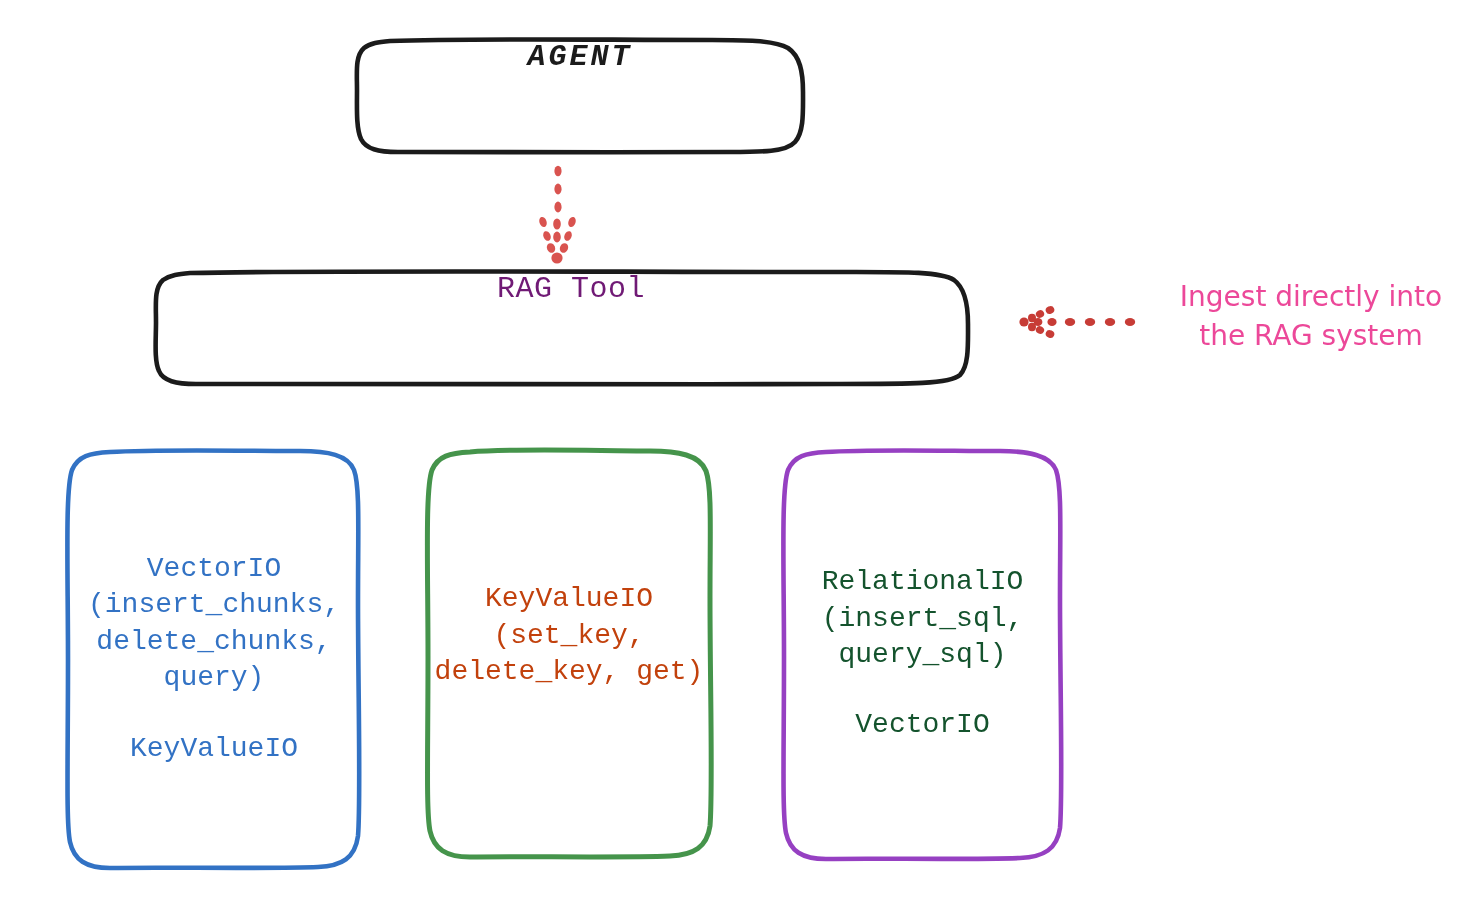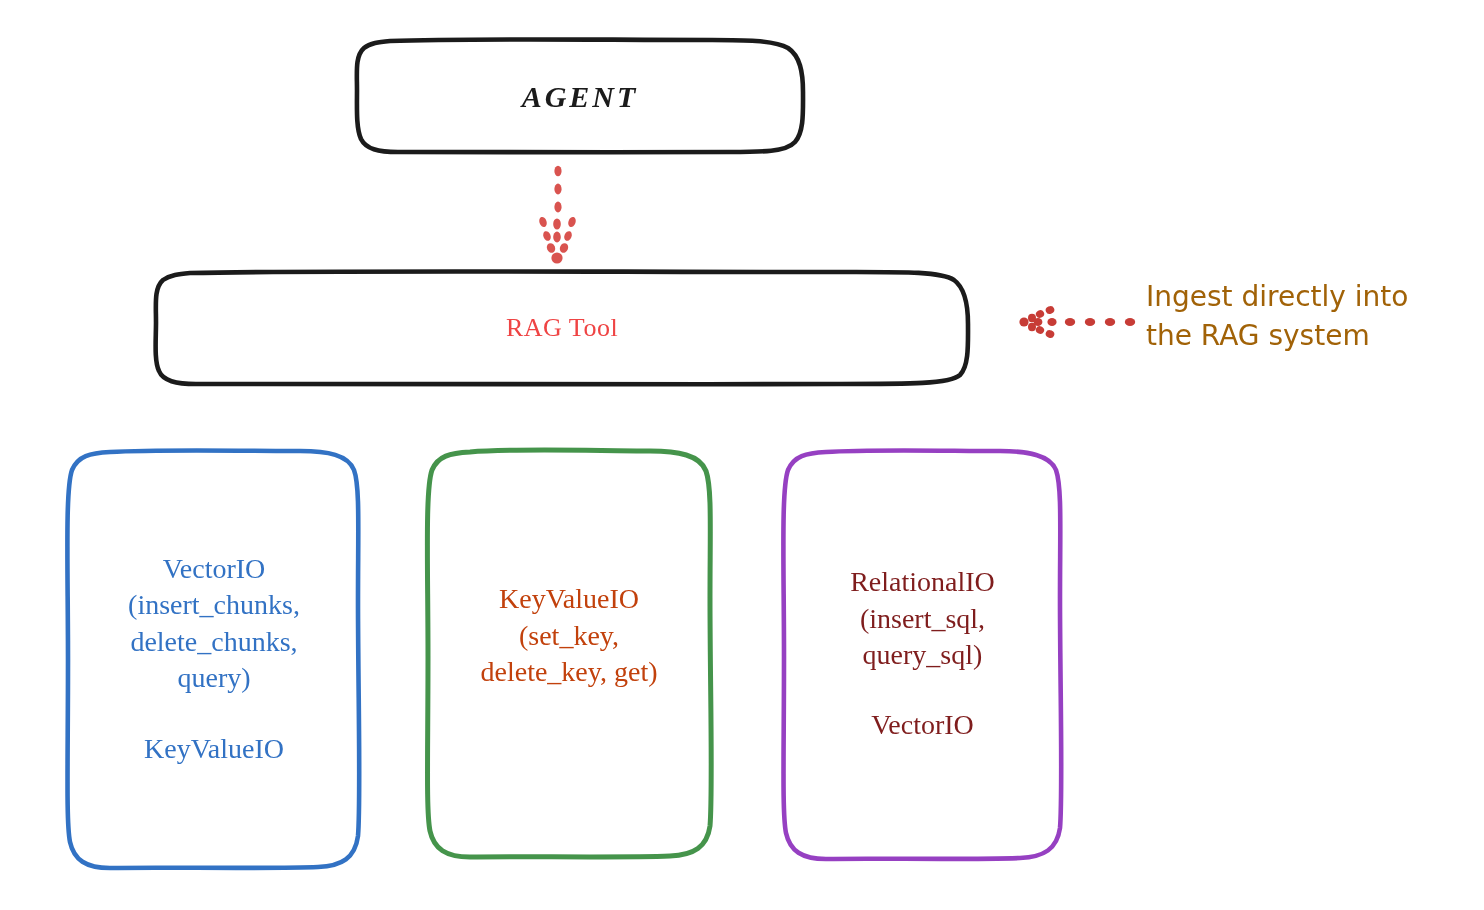--- a/index.html
+++ b/index.html
@@ -22,63 +22,63 @@
     position: absolute;
     left: 0;
     top: 0;
     width: 1484px;
     height: 910px;
   }
   .node-label {
     position: absolute;
     display: flex;
     align-items: center;
-    justify-content: center;
+    justify-content: flex-start;
     flex-direction: column;
     text-align: center;
     pointer-events: none;
-    font-family: Liberation Serif, serif;
+    font-family: Liberation Mono, monospace;
   }
   .node-label > span {
     display: block;
     white-space: pre;
   }
 
   
   .lbl-agent {
     left: 357px; top: 40px; width: 446px; height: 113px;
     font-size: 30px;
     font-style: italic;
     font-weight: 700;
     letter-spacing: 3px;
     color: #1b1b1b;
   }
   .lbl-ragtool {
-    left: 156px; top: 272px; width: 812px; height: 112px;
-    font-size: 26px;
-    color: #ef4444;
+    left: 165px; top: 272px; width: 812px; height: 112px;
+    font-size: 30px;
+    color: #701a75;
     letter-spacing: 0.5px;
   }
 
   
   .lbl-store {
     font-size: 28px;
     line-height: 1.30;
   }
   .lbl-vector {
     left: 68px; top: 450px; width: 292px; height: 418px;
     color: #3272C4;
   }
   .lbl-keyvalue {
     left: 428px; top: 450px; width: 282px; height: 406px;
     color: #c2410c;
   }
   .lbl-relational {
     left: 785px; top: 450px; width: 275px; height: 408px;
-    color: #7f1d1d;
+    color: #14532d;
   }
   .store-inner {
     display: flex;
     flex-direction: column;
     align-items: center;
     justify-content: center;
     width: 100%;
     height: 100%;
   }
   .store-api {
@@ -87,24 +87,24 @@
   .store-gap {
     height: 34px;
   }
 
   
   .annotation {
     position: absolute;
     left: 1146px;
     top: 278px;
     width: 330px;
-    color: #a16207;
+    color: #ec4899;
     font-size: 28px;
     line-height: 1.38;
-    text-align: left;
+    text-align: center;
     white-space: pre-line;
     pointer-events: none;
   }
 </style>
 </head>
 <body>
 
 <div id="canvas">
 
   <svg id="sketch" viewBox="0 0 1484 910" xmlns="http://www.w3.org/2000/svg">

